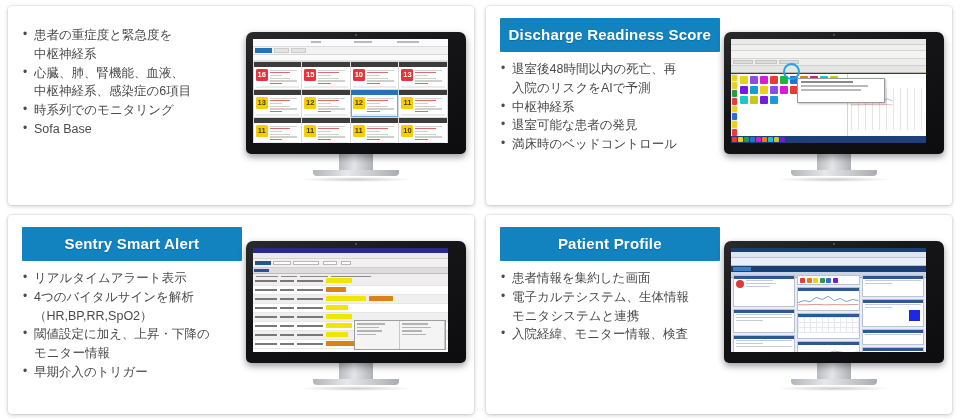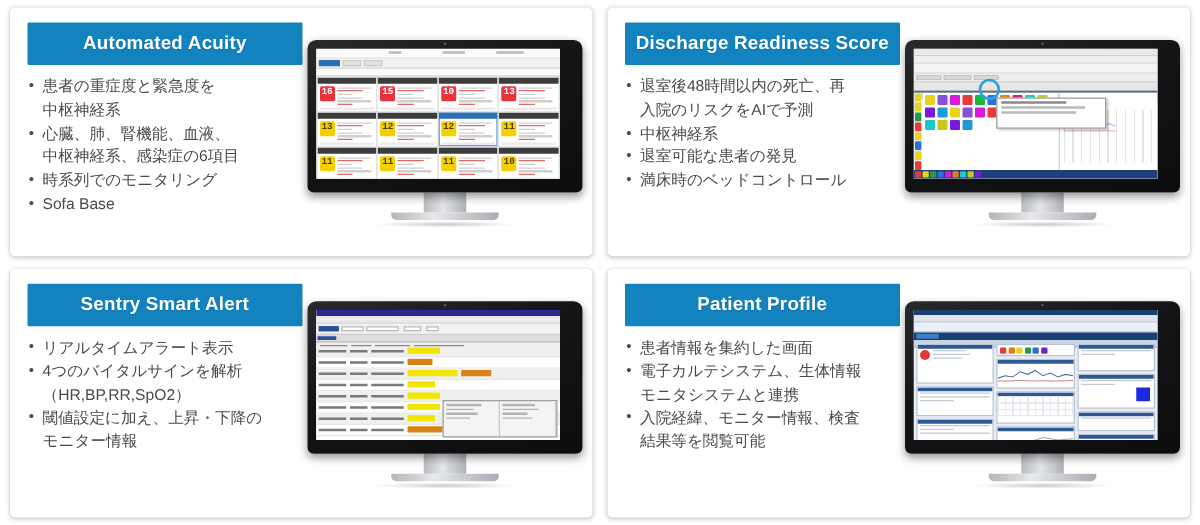--- a/index.html
+++ b/index.html
@@ -79,21 +79,20 @@
   .monitor{
     position:relative;
     width:100%;max-width:222px;
   }
   .bezel{
     background:linear-gradient(160deg,#2a2a2c 0%,#141416 42%,#0d0d0f 100%);
     border-radius:7px 7px 5px 5px;
     padding:7px 18px 11px 7px;
     box-shadow:0 3px 7px rgba(0,0,0,.4);
     position:relative;
-    font-family:Liberation Mono, monospace;
   }
   .bezel::after{
     content:"";position:absolute;left:50%;top:2.5px;
     width:2px;height:2px;border-radius:50%;
     background:#5a5a5e;transform:translateX(-50%);
   }
   .screen{
     position:relative;
     width:100%;
     height:104px;
@@ -228,21 +227,20 @@
      repeating-linear-gradient(90deg,#e6eaf0 0 1px,transparent 1px 6px),
      repeating-linear-gradient(0deg,#e6eaf0 0 1px,transparent 1px 5px);}
 </style>
 </head>
 <body>
 
 <div class="grid">
 
   <div class="panel">
     <div class="left-col">
-      <div class="title-bar">Automated Acuity</div>
       <ul class="bullets">
         <li>患者の重症度と緊急度を</li>
         <li class="cont">中枢神経系</li>
         <li>心臓、肺、腎機能、血液、</li>
         <li class="cont">中枢神経系、感染症の6項目</li>
         <li>時系列でのモニタリング</li>
         <li>Sofa Base</li>
       </ul>
     </div>
     <div class="right-col">
@@ -552,20 +550,21 @@
 
   <div class="panel">
     <div class="left-col">
       <div class="title-bar">Sentry Smart Alert</div>
       <ul class="bullets">
         <li>リアルタイムアラート表示</li>
         <li>4つのバイタルサインを解析</li>
         <li class="cont">（HR,BP,RR,SpO2）</li>
         <li>閾値設定に加え、上昇・下降の</li>
         <li class="cont">モニター情報</li>
+        <li>早期介入のトリガー</li>
       </ul>
     </div>
     <div class="right-col">
       <div class="monitor">
         <div class="bezel">
           <div class="screen">
             <div class="al">
               <div class="al-title"></div>
               <div class="al-menu"></div>
               <div class="al-tool">
@@ -661,21 +660,20 @@
   </div>
 
   <div class="panel">
     <div class="left-col">
       <div class="title-bar">Patient Profile</div>
       <ul class="bullets">
         <li>患者情報を集約した画面</li>
         <li>電子カルテシステム、生体情報</li>
         <li class="cont">モニタシステムと連携</li>
         <li>入院経緯、モニター情報、検査</li>
-        <li class="cont">結果等を閲覧可能</li>
       </ul>
     </div>
     <div class="right-col">
       <div class="monitor">
         <div class="bezel">
           <div class="screen">
             <div class="pp">
               <div class="pp-title"></div>
               <div class="pp-menu"></div>
               <div class="pp-tool"></div>

